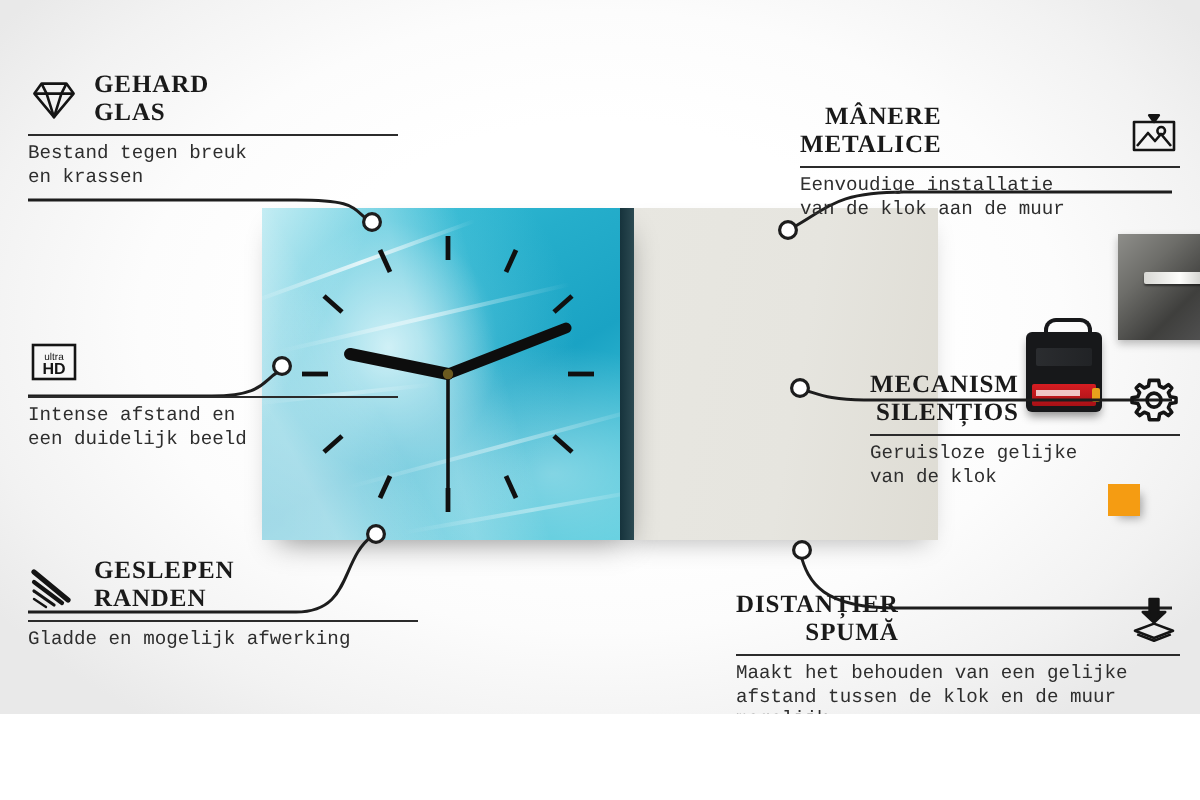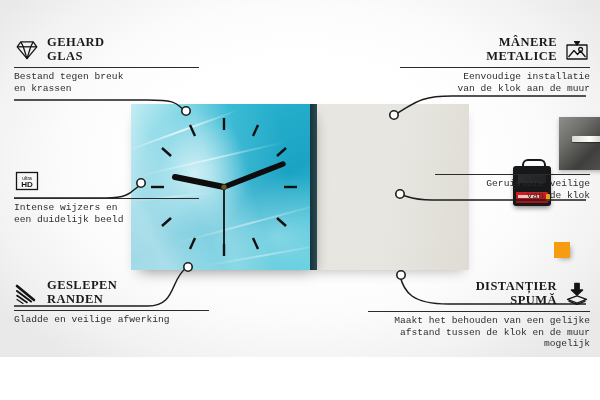--- a/index.html
+++ b/index.html
@@ -9,32 +9,32 @@
     background:#ffffff;
   }
   #stage{
     position:relative;width:600px;height:357px;overflow:hidden;
     background:
       radial-gradient(ellipse 62% 70% at 50% 45%, #ffffff 0%, #ffffff 40%, #fcfcfc 62%, #f2f2f2 85%, #e9e9e9 100%);
   }
   
   .feat{position:absolute;}
   .feat .head{display:flex;align-items:center;gap:7px;}
-  .feat.right .head{justify-content:flex-end;}
+  .feat.right .head{justify-content:space-between;margin-top:16px;}
   .title{
     font-size:12.5px;line-height:13.5px;font-weight:700;color:#1a1a1a;
     letter-spacing:.45px;text-transform:uppercase;white-space:pre-line;
   }
   .feat.left .title{text-align:left;}
   .feat.right .title{text-align:right;}
   .rule{height:1px;background:#2b2b2b;margin:4px 0 3px 0;}
   .desc{
     font-size:9.6px;line-height:11.6px;color:#2e2e2e;white-space:pre-line;font-family:Liberation Mono, monospace;
   }
-  .feat.right .desc{text-align:right;}
+  .feat.right .desc{text-align:left;}
   .ico{width:26px;height:26px;flex:0 0 26px;display:block;}
   .ico svg{display:block;width:26px;height:26px;}
   
   #f-glas   {left:14px; top:36px;  width:185px;}
   #f-print  {left:14px; top:168px; width:185px;}
   #f-randen {left:14px; top:279px; width:195px;}
   #f-manere {right:10px;top:36px;  width:190px;}
   #f-mecan  {right:10px;top:170px; width:155px;}
   #f-dist   {right:10px;top:280px; width:222px;}
 
@@ -187,41 +187,41 @@
     <div class="head">
       <span class="ico">
         <svg viewBox="0 0 26 26">
           <rect x="2.5" y="4.5" width="21" height="17" fill="none" stroke="#141414" stroke-width="1.3"></rect>
           <text x="13" y="11.8" font-family="Liberation Sans, sans-serif" font-size="5" text-anchor="middle" fill="#141414">ultra</text>
           <text x="13" y="19.2" font-family="Liberation Sans, sans-serif" font-size="8" font-weight="bold" text-anchor="middle" fill="#141414">HD</text>
         </svg>
       </span>
     </div>
     <div class="rule"></div>
-    <div class="desc">Intense wijzers en
+    <div class="desc">Intense afstand en
 een duidelijk beeld</div>
   </div>
 
   <div class="feat left" id="f-randen">
     <div class="head">
       <span class="ico">
         <svg viewBox="0 0 26 26">
             <g stroke="#141414" stroke-linecap="round" fill="none">
           <path d="M3 6 L20 20" stroke-width="2.6"></path>
           <path d="M3 11 L17 21.5" stroke-width="2.1"></path>
           <path d="M3 15.5 L13 22.5" stroke-width="1.6"></path>
           <path d="M3 19.5 L9 23.5" stroke-width="1.2"></path>
         </g>
           </svg>
       </span>
       <div class="title">GESLEPEN
 RANDEN</div>
     </div>
     <div class="rule"></div>
-    <div class="desc">Gladde en veilige afwerking</div>
+    <div class="desc">Gladde en mogelijk afwerking</div>
   </div>
 
   <div class="feat right" id="f-manere">
     <div class="head">
       <div class="title">MÂNERE
 METALICE</div>
       <span class="ico">
         <svg viewBox="0 0 26 26">
             <g fill="none" stroke="#141414" stroke-width="1.3" stroke-linejoin="round">
           <rect x="3" y="8" width="20" height="14"></rect>
@@ -231,22 +231,38 @@
         </g>
           </svg>
       </span>
     </div>
     <div class="rule"></div>
     <div class="desc">Eenvoudige installatie
 van de klok aan de muur</div>
   </div>
 
   <div class="feat right" id="f-mecan">
-    <div class="rule"></div>
-    <div class="desc">Geruisloze veilige
+    <div class="head">
+      <div class="title">MECANISM
+SILENȚIOS</div>
+      <span class="ico">
+        <svg viewBox="0 0 26 26">
+            <g fill="none" stroke="#141414" stroke-width="1.8" stroke-linejoin="round">
+          <path d="M13 3.2 L15.3 3.2 L15.8 6.1 L17.9 7.0 L20.2 5.3 L21.9 7.0 L20.2 9.3
+                   L21.1 11.4 L24 11.9 L24 14.2 L21.1 14.7 L20.2 16.8 L21.9 19.1 L20.2 20.8
+                   L17.9 19.1 L15.8 20 L15.3 22.9 L13 22.9 L10.7 22.9 L10.2 20 L8.1 19.1
+                   L5.8 20.8 L4.1 19.1 L5.8 16.8 L4.9 14.7 L2 14.2 L2 11.9 L4.9 11.4
+                   L5.8 9.3 L4.1 7.0 L5.8 5.3 L8.1 7.0 L10.2 6.1 L10.7 3.2 Z"></path>
+          <circle cx="13" cy="13.05" r="3.5"></circle>
+        </g>
+          </svg>
+      </span>
+    </div>
+    <div class="rule"></div>
+    <div class="desc">Geruisloze gelijke
 van de klok</div>
   </div>
 
   <div class="feat right" id="f-dist">
     <div class="head">
       <div class="title">DISTANȚIER
 SPUMĂ</div>
       <span class="ico">
         <svg viewBox="0 0 26 26">
             <g fill="none" stroke="#141414" stroke-width="1.3" stroke-linejoin="round">

